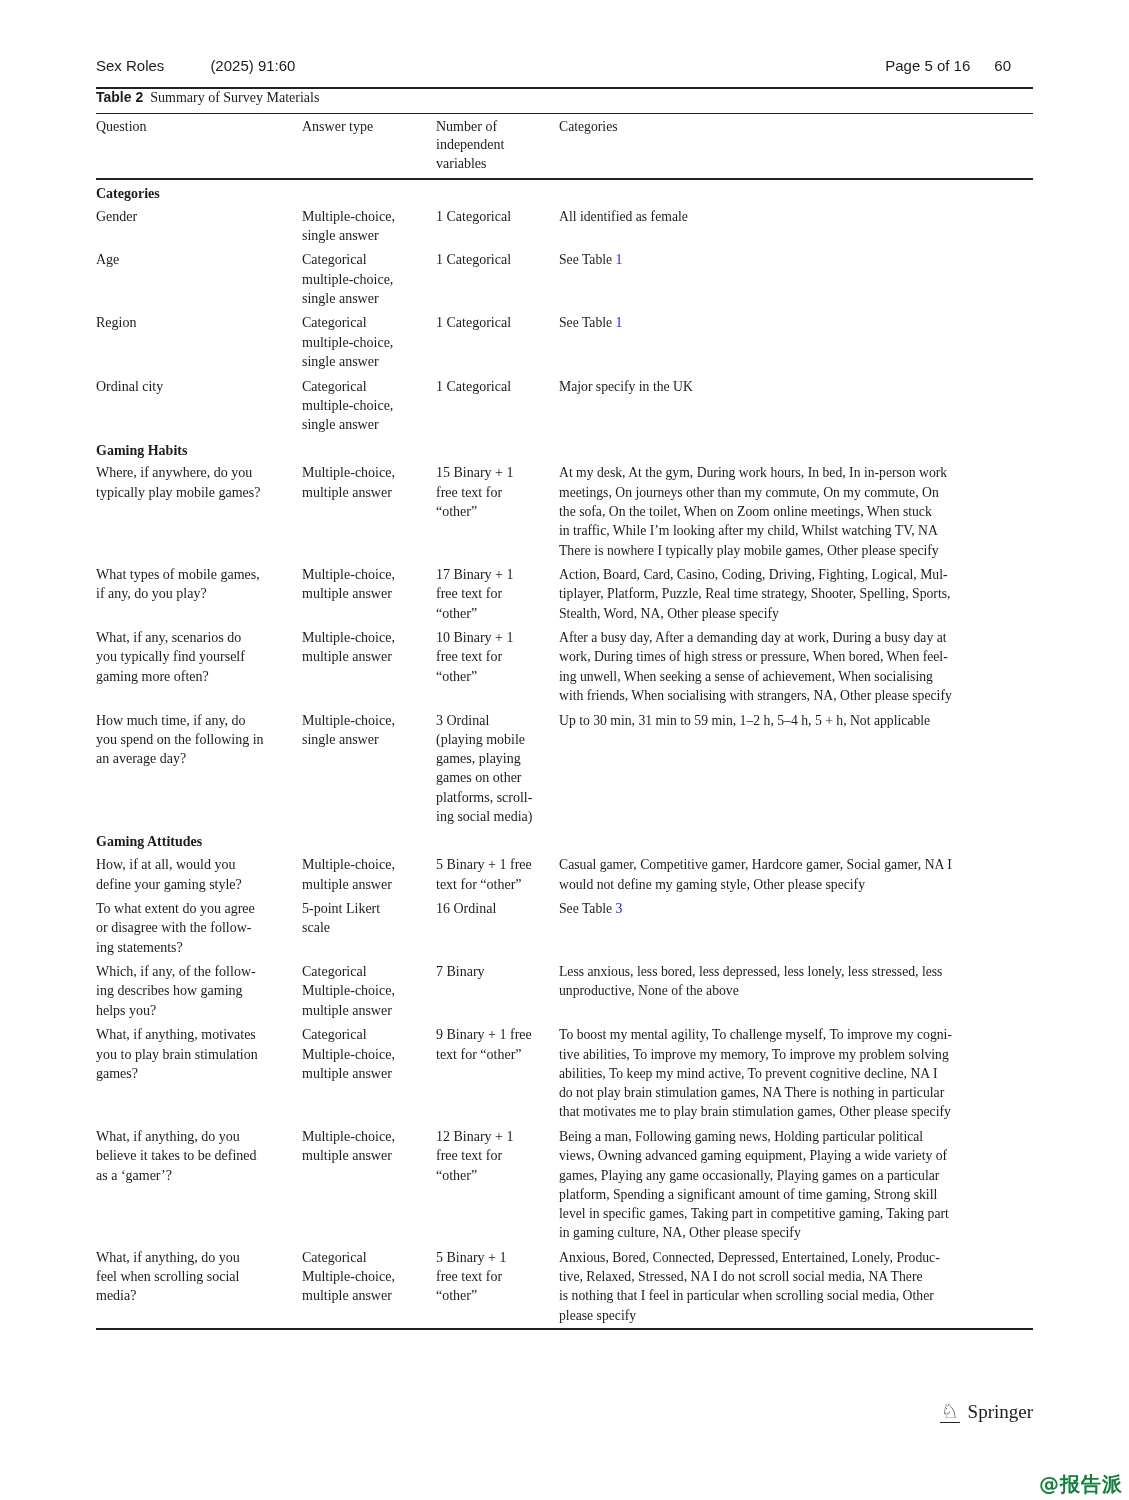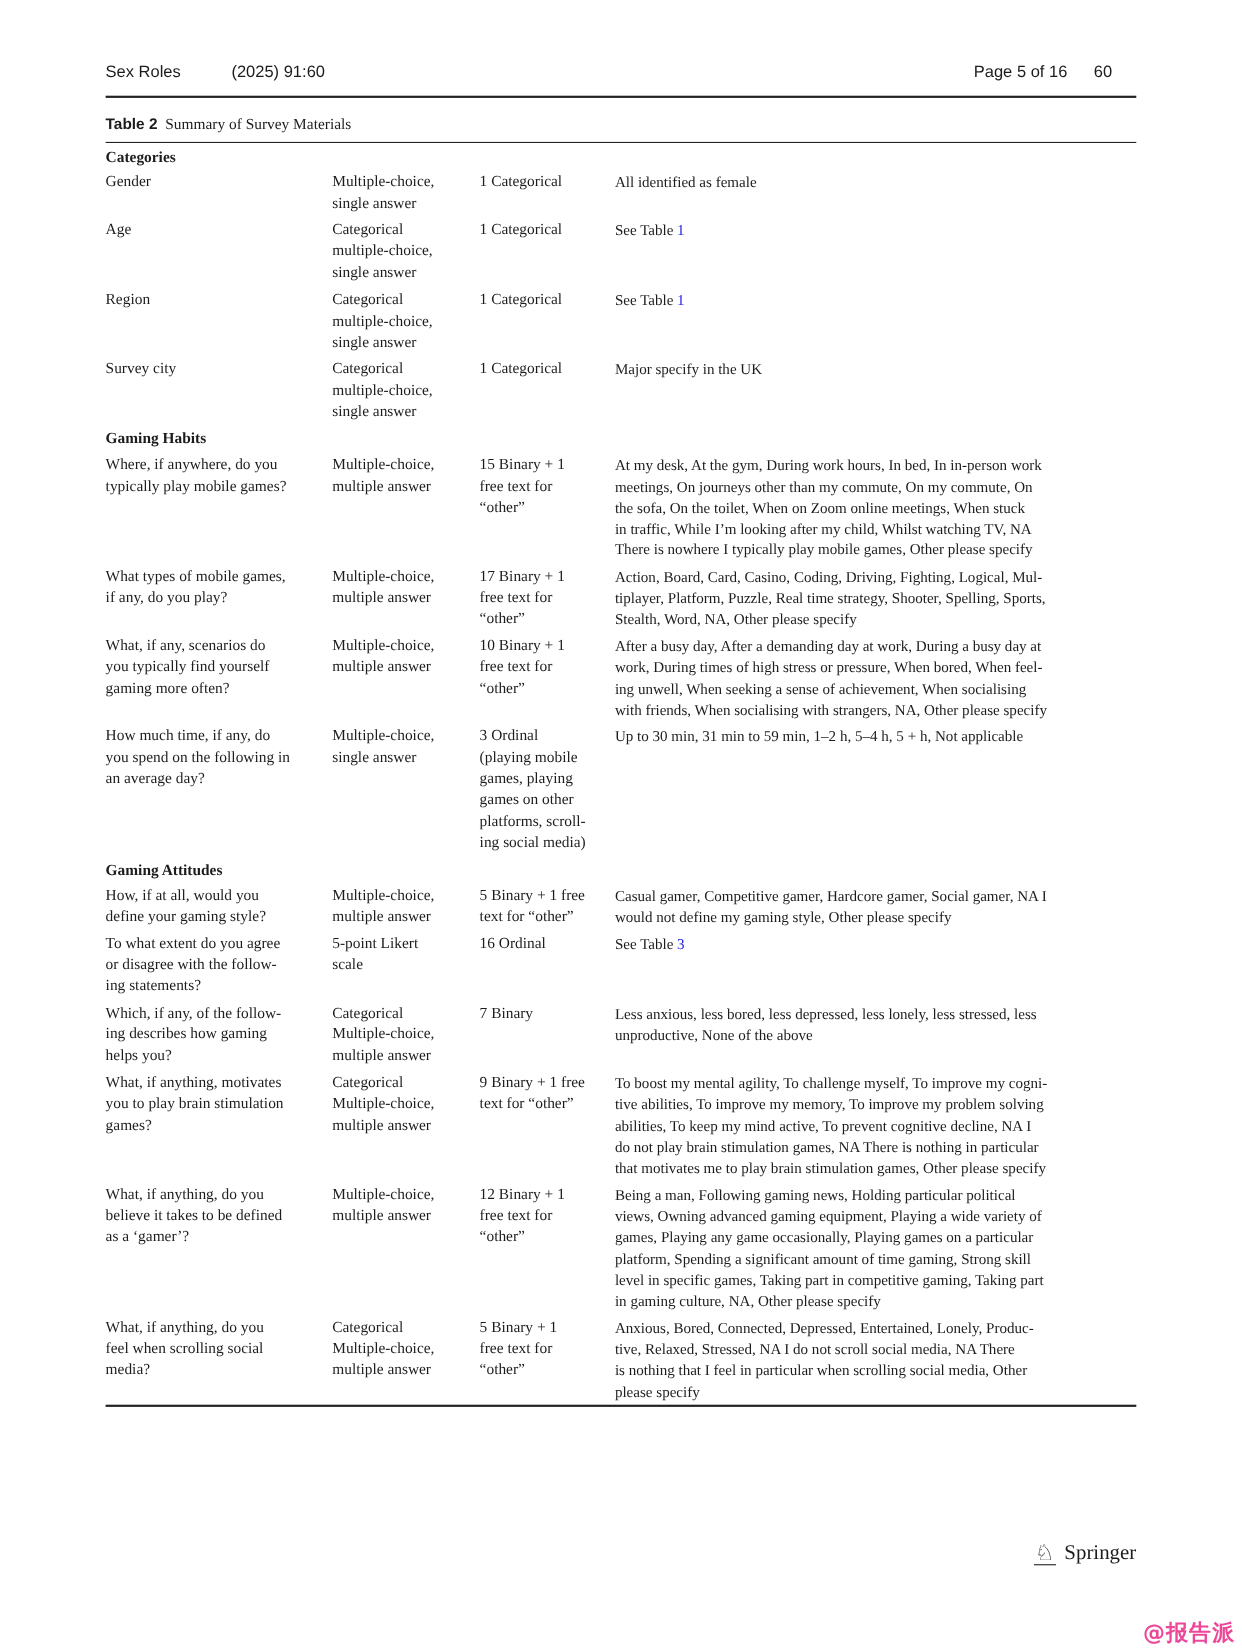--- a/index.html
+++ b/index.html
@@ -16,21 +16,21 @@
     display:flex; justify-content:space-between; align-items:flex-end;
     padding-top:57px; padding-bottom:13px;
     border-bottom:2px solid #222;
     font-family:"Liberation Sans", sans-serif; font-size:15px;
   }
   .rh-left  { display:flex; gap:46px; }
   .rh-right { display:flex; gap:24px; padding-right:22px;justify-content:flex-end; }
   .rh-article-no { font-weight:normal; }
 
   
-  .caption { margin-top:15px; margin-bottom:7px; font-size:14px; }
+  .caption { margin-bottom:7px; font-size:14px; }
   .caption-label { font-family:"Liberation Sans", sans-serif; font-weight:700; }
   .caption-text  { margin-left:7px; }
 
   
   .stable { border-top:1.5px solid #222; }
   .tgrid {
     display:grid;
     grid-template-columns:206px 134px 123px 1fr;
   }
   .thead { border-bottom:2px solid #222; }
@@ -56,21 +56,21 @@
     display:flex; align-items:center; gap:8px;
     font-size:19px; color:#1c1c1c;
   }
   .knight-icon {
     font-family:"DejaVu Sans", sans-serif; font-size:20px; line-height:1;
     border-bottom:1.5px solid #222; padding:0 1px 1px 1px;
   }
   .watermark {
     position:absolute; top:1471px; right:6px;
     font-family:"DejaVu Sans", sans-serif; font-size:20px; font-weight:700;
-    color:#ec4899; letter-spacing:1px;
+    color:#15803d; letter-spacing:1px;
   }
 </style>
 </head>
 <body>
 
 <div class="page">
 
   <div class="running-head">
     <div class="rh-left">
       <span>Sex Roles</span>
@@ -80,20 +80,28 @@
       <span>Page 5 of 16</span>
       <span class="rh-article-no">60</span>
     </div>
   </div>
 
   <div class="caption">
     <span class="caption-label">Table 2</span><span class="caption-text">Summary of Survey Materials</span>
   </div>
 
   <div class="stable">
+    <div class="tgrid thead">
+      <div class="cell">Question</div>
+      <div class="cell">Answer type</div>
+      <div class="cell">Number of
+independent
+variables</div>
+      <div class="cell cat">Categories</div>
+    </div>
 
     <div class="tgrid tbody">
 
       <div class="trow">
         <div class="section-cell">Categories</div>
       </div>
 
       <div class="trow">
         <div class="cell">Gender</div>
         <div class="cell">Multiple-choice,
@@ -114,21 +122,21 @@
       <div class="trow">
         <div class="cell">Region</div>
         <div class="cell">Categorical
 multiple-choice,
 single answer</div>
         <div class="cell">1 Categorical</div>
         <div class="cell cat"><span>See Table </span><a class="tlink">1</a></div>
       </div>
 
       <div class="trow">
-        <div class="cell">Survey city</div>
+        <div class="cell">Ordinal city</div>
         <div class="cell">Categorical
 multiple-choice,
 single answer</div>
         <div class="cell">1 Categorical</div>
         <div class="cell cat"><span>Major specify in the UK</span></div>
       </div>
 
       <div class="trow">
         <div class="section-cell">Gaming Habits</div>
       </div>

